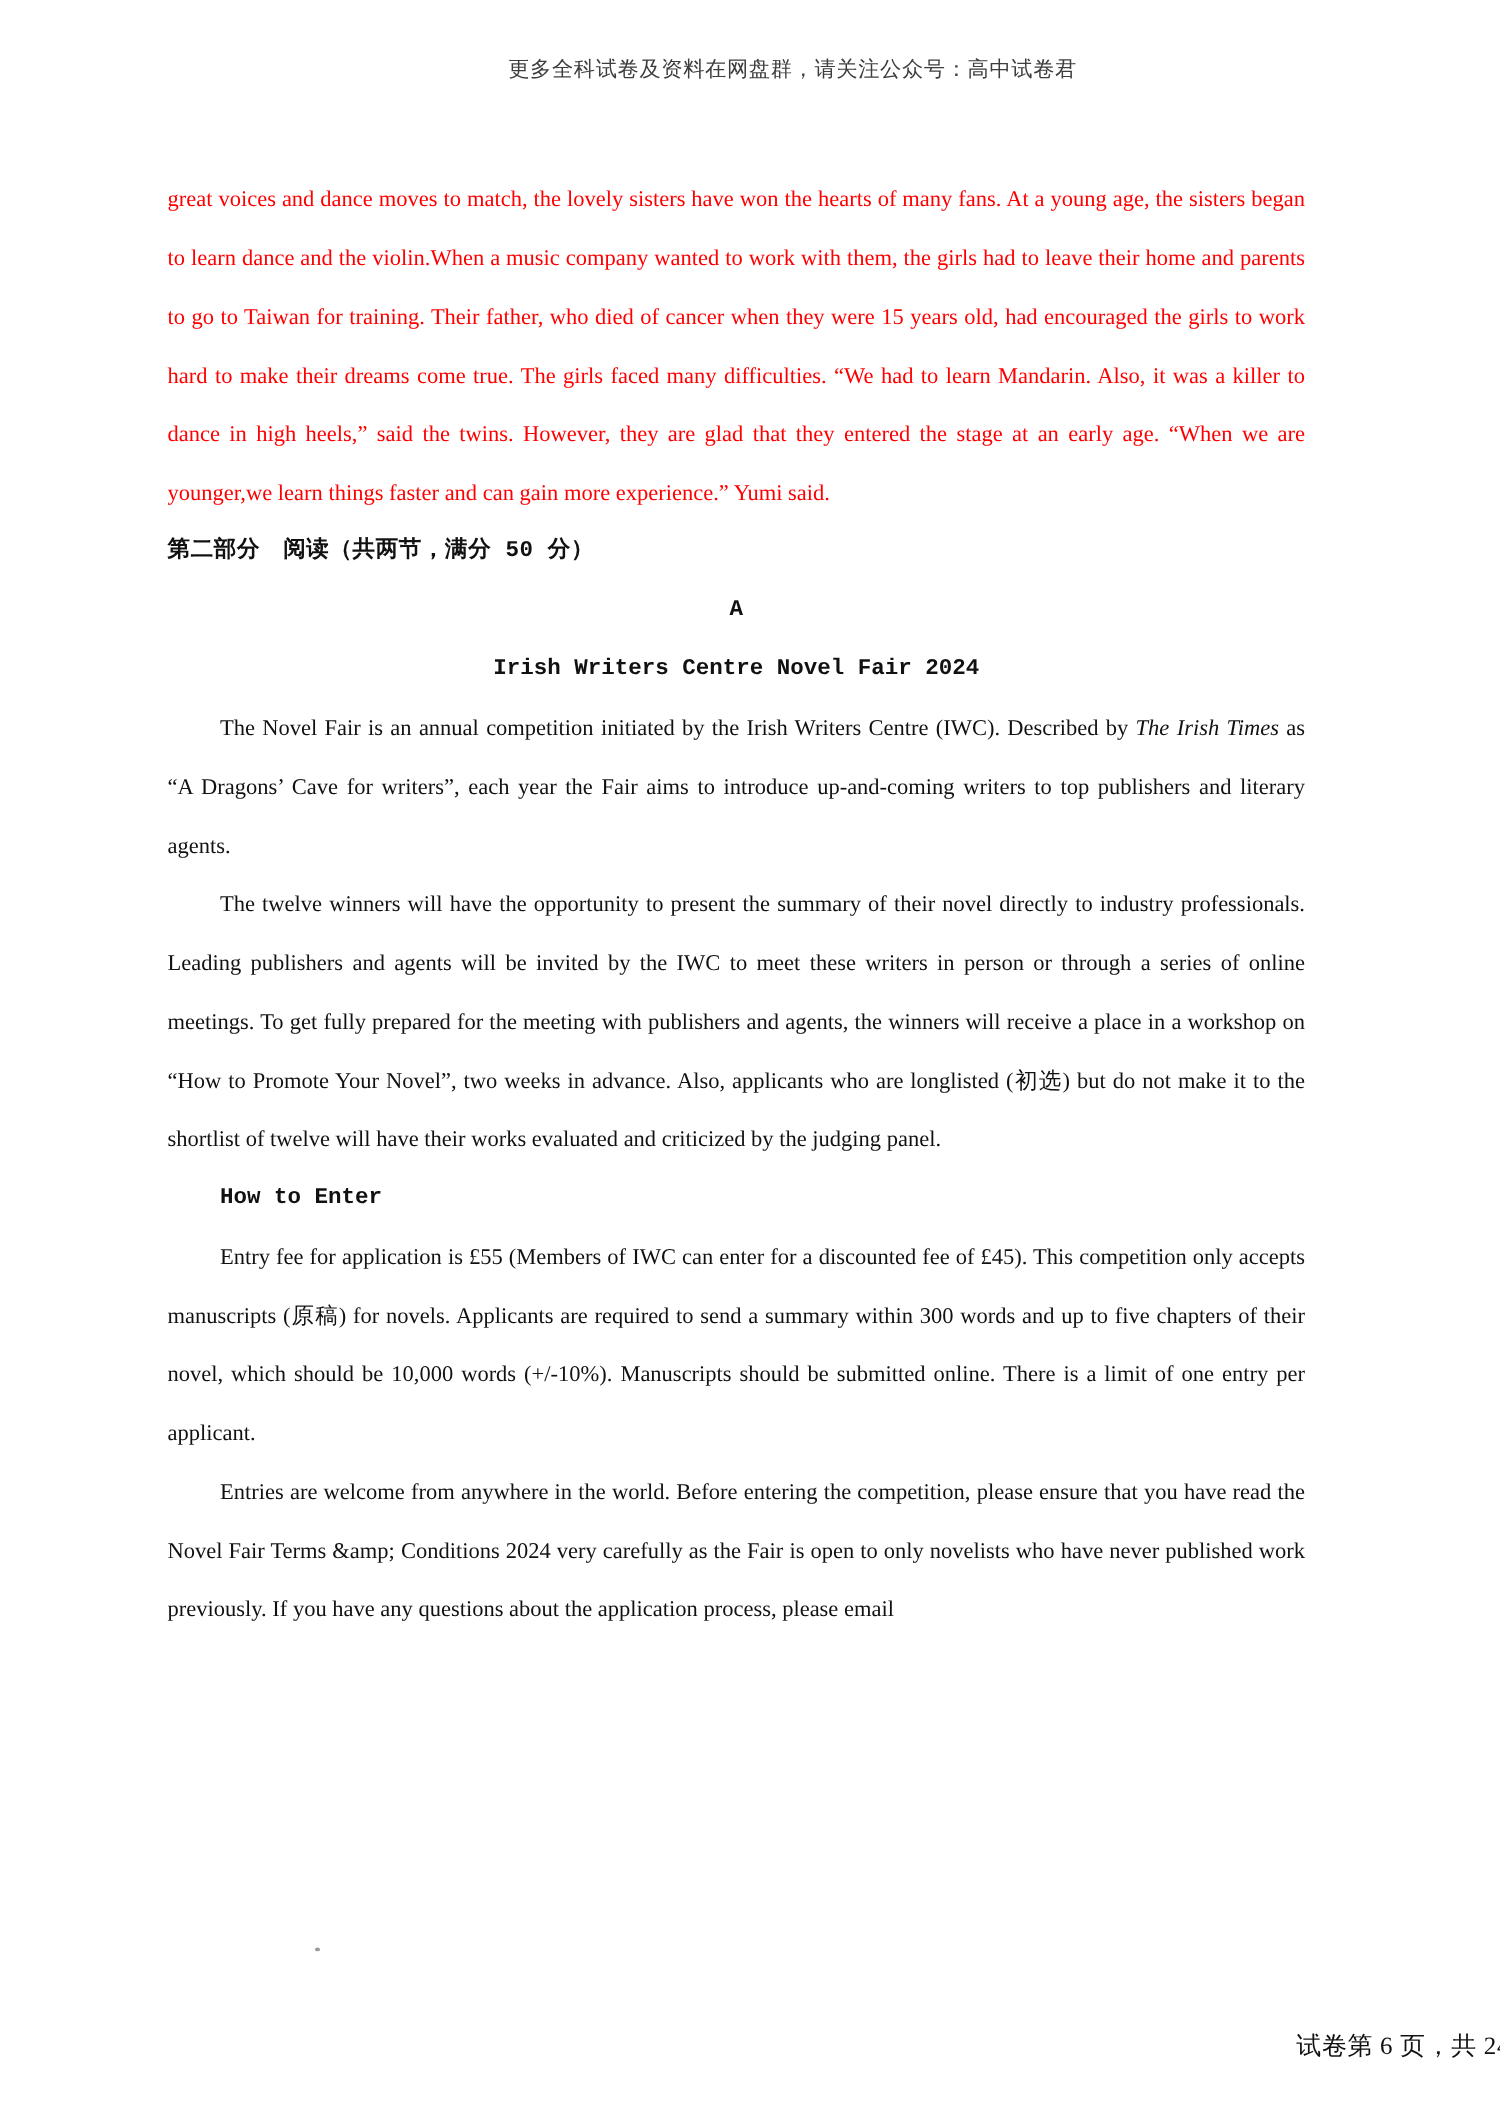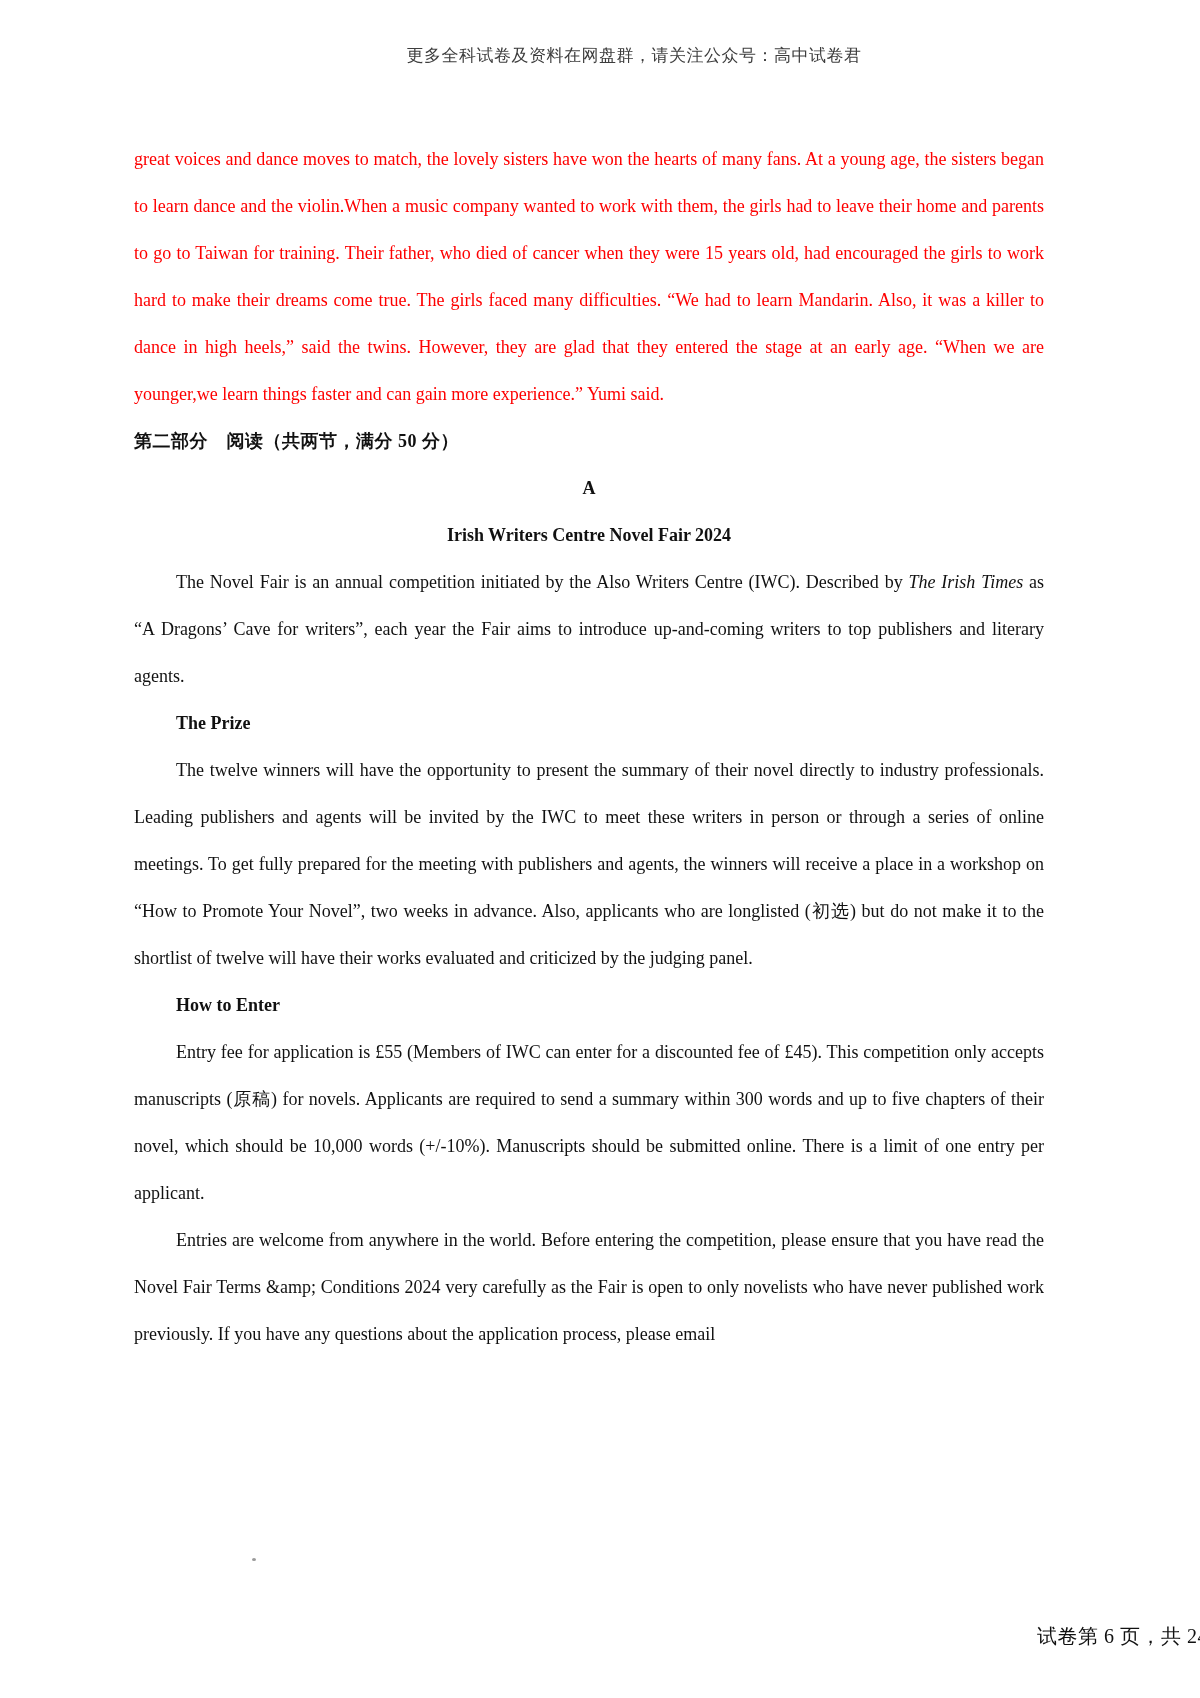--- a/index.html
+++ b/index.html
@@ -27,21 +27,21 @@
     position: absolute;
     top: 136px;
     left: 100px;
     width: 910px;
     font-size: 18px;
     line-height: 47px;
   }
   .content p, .content div.line { margin: 0; }
   .justify { text-align: justify; text-justify: inter-word; }
   .center { text-align: center; }
-  .bold { font-weight: bold; }
+  .bold { font-weight: bold; font-family: Liberation Mono, monospace; }
   .italic { font-style: italic; }
   .indent { text-indent: 42px; }
   .red { color: #fe0000; }
   .cjk-space { letter-spacing: 0.5px; }
   .artifact-dot {
     position: absolute;
     left: 218px;
     top: 1558px;
     width: 4px;
     height: 3px;
@@ -70,23 +70,22 @@
     <p class="justify red">great voices and dance moves to match, the lovely sisters have won the hearts of many fans. At a young age, the sisters began to learn dance and the violin.When a music company wanted to work with them, the girls had to leave their home and parents to go to Taiwan for training. Their father, who died of cancer when they were 15 years old, had encouraged the girls to work hard to make their dreams come true. The girls faced many difficulties. “We had to learn Mandarin. Also, it was a killer to dance in high heels,” said the twins. However, they are glad that they entered the stage at an early age. “When we are younger,we learn things faster and can gain more experience.” Yumi said.</p>
 
     <div class="line bold cjk-space">第二部分　阅读（共两节，满分 50 分）</div>
 
 
 
     <div class="line center bold">A</div>
 
     <div class="line center bold">Irish Writers Centre Novel Fair 2024</div>
 
-    <p class="justify indent"><span>The Novel Fair is an annual competition initiated by the Also Writers Centre (IWC). Described by </span><span class="italic">The Irish Times</span><span> as “A Dragons’ Cave for writers”, each year the Fair aims to introduce up-and-coming writers to top publishers and literary agents.</span></p>
+    <p class="justify indent"><span>The Novel Fair is an annual competition initiated by the Irish Writers Centre (IWC). Described by </span><span class="italic">The Irish Times</span><span> as “A Dragons’ Cave for writers”, each year the Fair aims to introduce up-and-coming writers to top publishers and literary agents.</span></p>
 
-    <div class="line bold indent">The Prize</div>
 
     <p class="justify indent">The twelve winners will have the opportunity to present the summary of their novel directly to industry professionals. Leading publishers and agents will be invited by the IWC to meet these writers in person or through a series of online meetings. To get fully prepared for the meeting with publishers and agents, the winners will receive a place in a workshop on “How to Promote Your Novel”, two weeks in advance. Also, applicants who are longlisted (初选) but do not make it to the shortlist of twelve will have their works evaluated and criticized by the judging panel.</p>
 
     <div class="line bold indent">How to Enter</div>
 
     <p class="justify indent">Entry fee for application is £55 (Members of IWC can enter for a discounted fee of £45). This competition only accepts manuscripts (原稿) for novels. Applicants are required to send a summary within 300 words and up to five chapters of their novel, which should be 10,000 words (+/-10%). Manuscripts should be submitted online. There is a limit of one entry per applicant.</p>
 
     <p class="justify indent">Entries are welcome from anywhere in the world. Before entering the competition, please ensure that you have read the Novel Fair Terms &amp;amp; Conditions 2024 very carefully as the Fair is open to only novelists who have never published work previously. If you have any questions about the application process, please email</p>
 
   </div>

